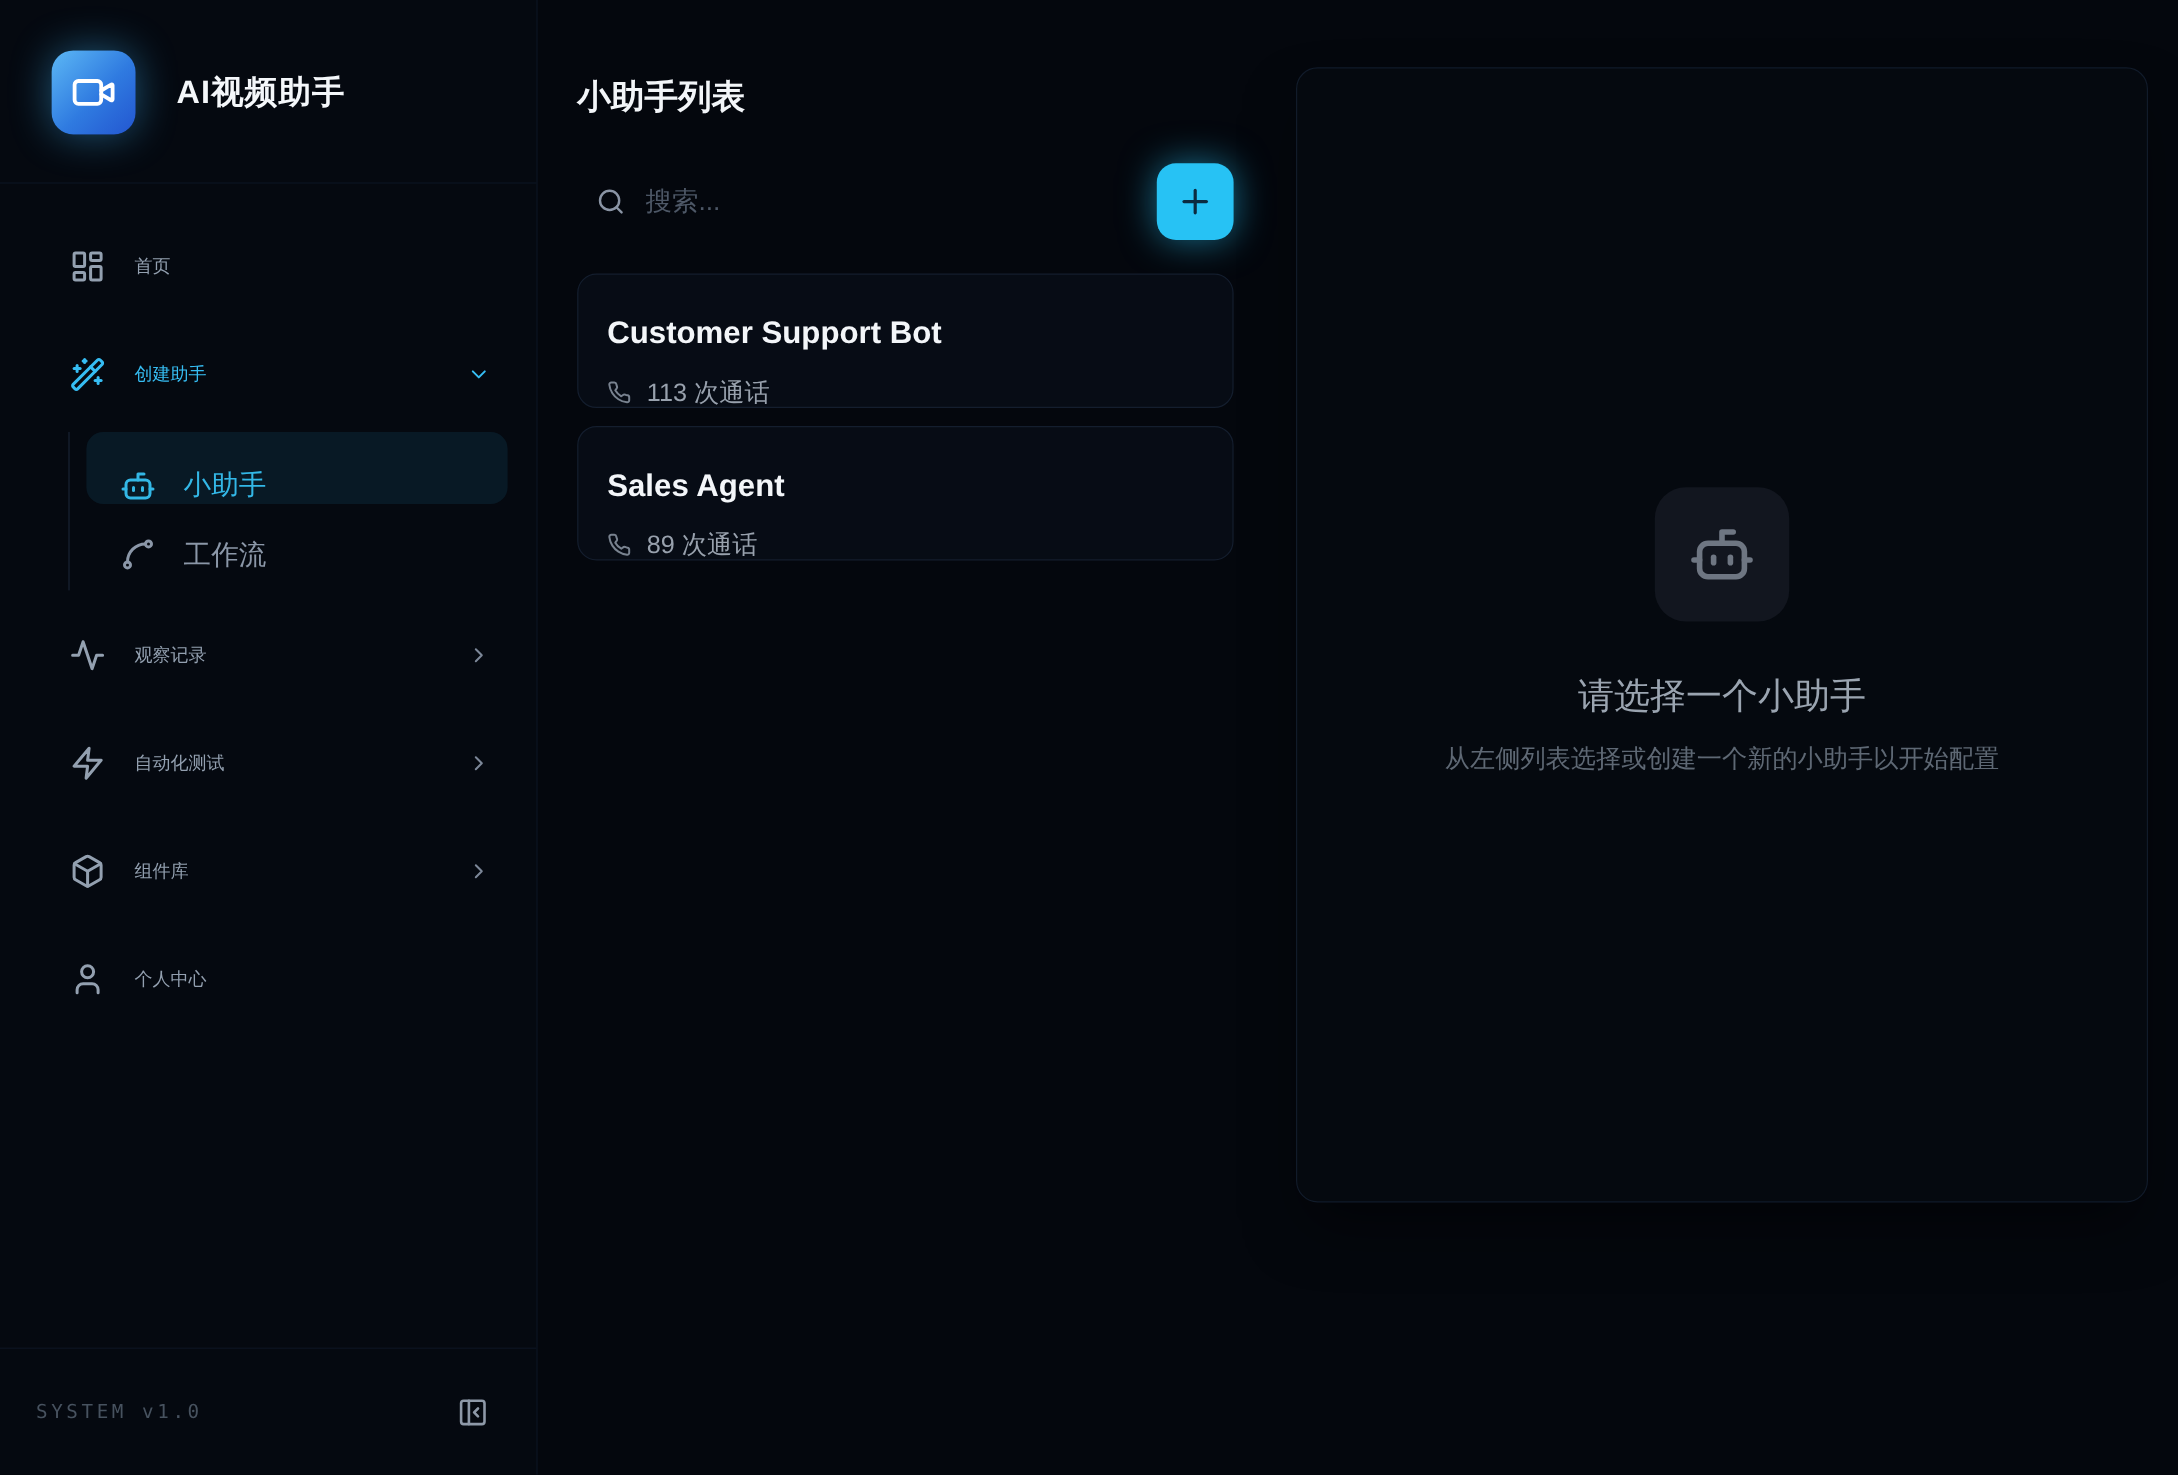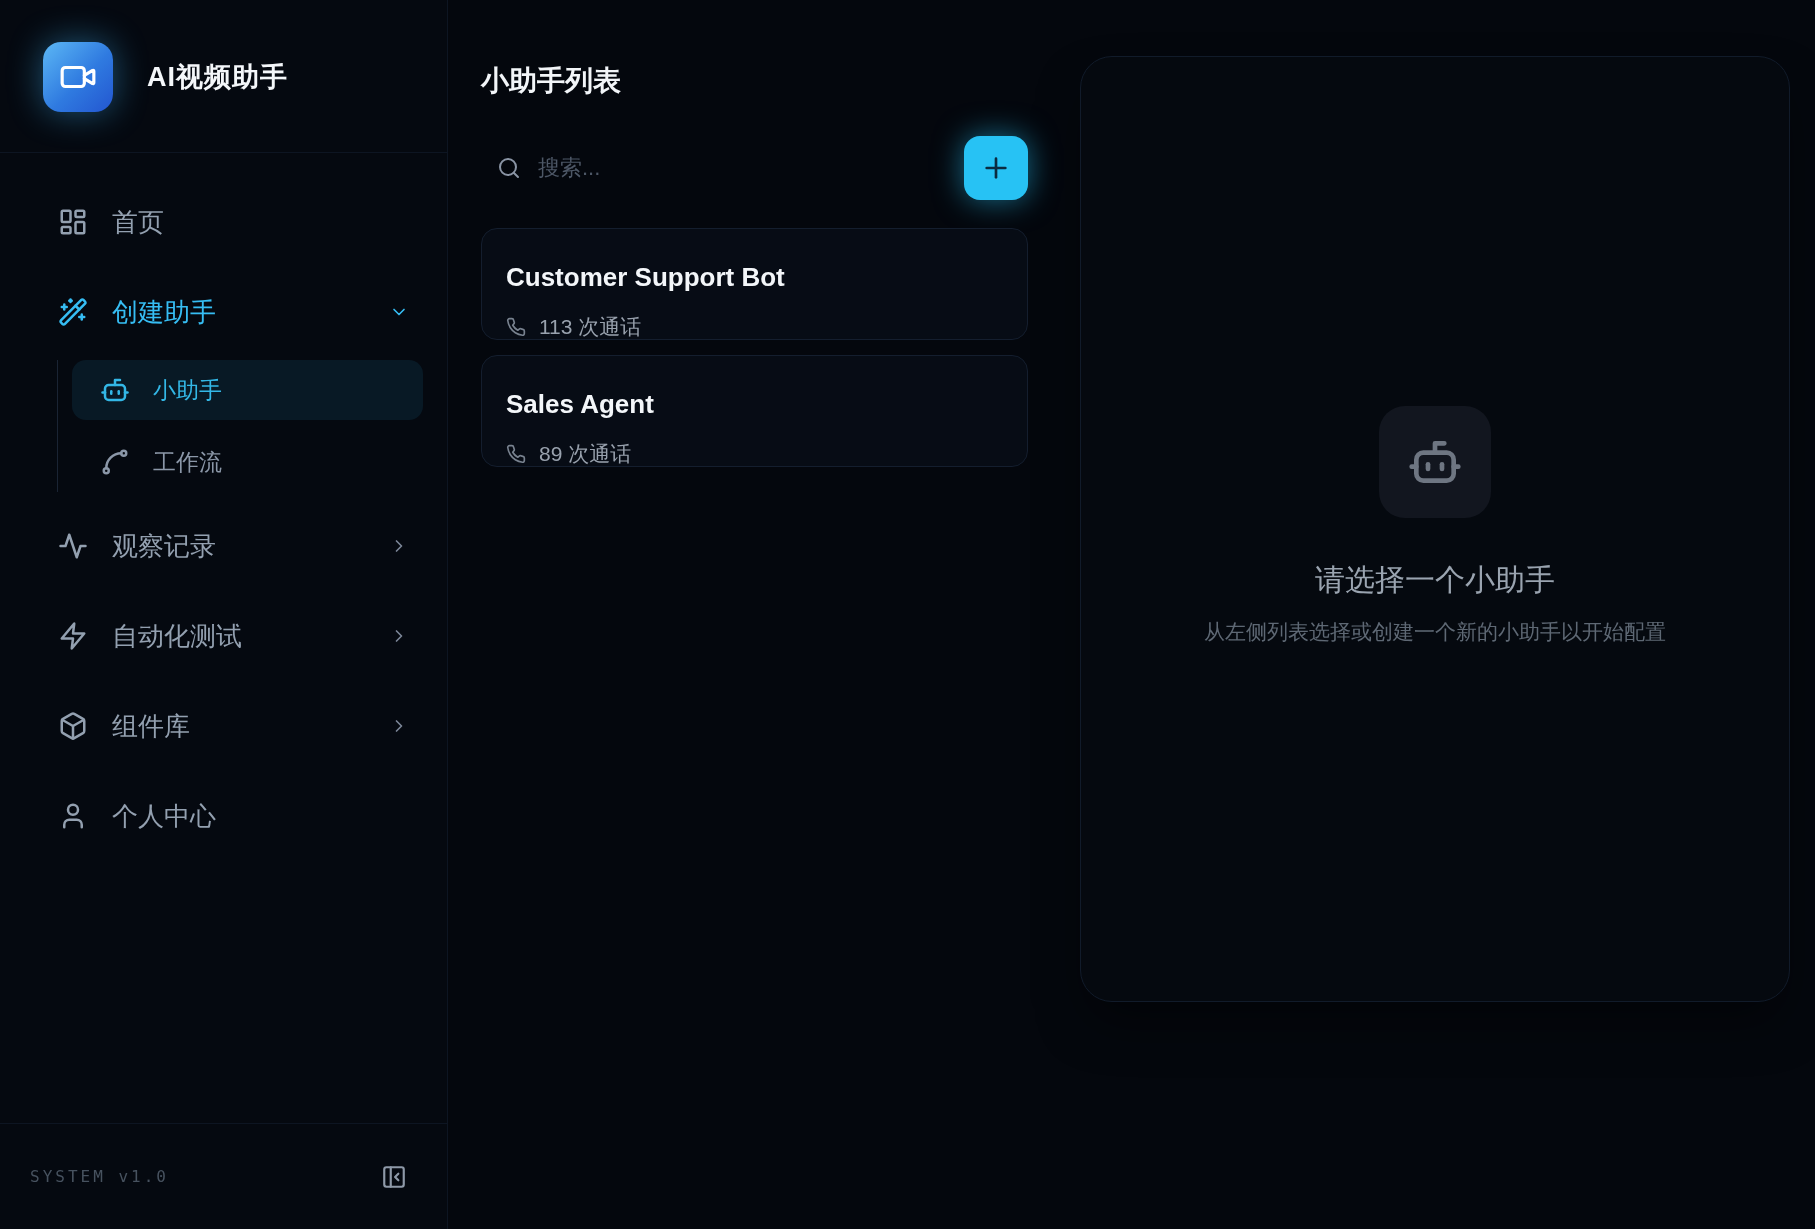--- a/index.html
+++ b/index.html
@@ -19,31 +19,31 @@
     background:linear-gradient(135deg,#5cb8f5 0%,#2f7ae0 55%,#2356d0 100%);
     display:flex; align-items:center; justify-content:center;
     box-shadow:0 0 34px rgba(59,180,245,.45); }
   .logo svg { width:38px; height:38px; color:#ffffff; }
   .app-title { font-size:27px; font-weight:bold; color:#f4f7fa; letter-spacing:1px; white-space:nowrap; }
 
   .nav { flex:1; padding:45px 24px 0 36px; }
   .nav-item { display:flex; align-items:center; height:48px; margin-bottom:42px; cursor:pointer; color:#93a0b0; padding-left:22px; }
   .nav-item .nicon { width:30px; height:30px; flex:none; margin-right:24px; color:#93a0b0; display:flex; }
   .nav-item .nicon svg, .sub-item .nicon svg { width:100%; height:100%; }
-  .nav-item .nlabel { font-size:26px; white-space:nowrap; }
+  .nav-item .nlabel { font-size:15px; white-space:nowrap; }
   .nav-item .chev { margin-left:auto; margin-right:14px; width:20px; height:20px; color:#7c8798; display:flex; }
   .nav-item .chev svg { width:100%; height:100%; }
   .nav-item.accent, .nav-item.accent .nicon, .nav-item.accent .chev { color:#36bdf3; }
 
   .submenu { margin:-18px 0 30px 21px; border-left:1px solid #1a2434; padding-left:14px; }
   .sub-item { display:flex; align-items:center; height:60px; border-radius:14px; padding-left:28px; color:#8b97a8; cursor:pointer; }
   .sub-item + .sub-item { margin-top:12px; }
   .sub-item .nicon { width:30px; height:30px; flex:none; margin-right:23px; display:flex; color:inherit; }
   .sub-item .nlabel { font-size:23px; white-space:nowrap; }
-  .sub-item.active { background:rgba(42,170,226,.10); color:#33b7e6; }
+  .sub-item.active { background:rgba(42,170,226,.10); color:#33b7e6;align-items:flex-end; }
 
   .sidebar-footer { border-top:1px solid #0d1522; height:106px; min-height:106px; display:flex; align-items:center; padding:0 40px 0 30px; }
   .version { font-family:"DejaVu Sans Mono","Liberation Mono",monospace; font-size:16px; letter-spacing:3px; color:#47525f; }
   .collapse-btn { margin-left:auto; background:none; border:none; color:#8e99a8; width:26px; height:26px; padding:0; cursor:pointer; display:flex; }
   .collapse-btn svg { width:100%; height:100%; }
 
   
   .main { flex:1; display:flex; min-width:0; }
   .list-col { width:580px; min-width:580px; padding:62px 0 0 33px; }
   .page-title { font-size:28px; font-weight:bold; color:#f2f5f8; }
@@ -59,21 +59,21 @@
   .add-btn svg { width:32px; height:32px; }
 
   .cards { margin-top:28px; display:flex; flex-direction:column; gap:15px; }
   .card { height:112px; border:1px solid #141e2e; border-radius:16px; background:#070c15; padding:33px 24px 0; cursor:pointer; }
   .card-title { font-size:26px; font-weight:bold; color:#f3f6f9; }
   .card-meta { margin-top:20px; display:flex; align-items:center; color:#98a1ad; }
   .card-meta .picon { width:20px; height:20px; color:#78828f; margin-right:13px; display:flex; }
   .card-meta .picon svg { width:100%; height:100%; }
   .card-meta .calls { font-size:21px; }
 
-  .detail-card { flex:1; margin:56px 25px 0 52px; height:946px; border:1px solid #111b2a; border-radius:32px; background:#05090f;
+  .detail-card { flex:1; margin:56px 25px 0 52px; height:946px; border:1px solid #111b2a; border-radius:18px; background:#05090f;
     box-shadow:0 26px 50px -10px rgba(0,0,0,.5);
     display:flex; align-items:center; justify-content:center; }
   .empty-state { display:flex; flex-direction:column; align-items:center; text-align:center; margin-top:-6px; }
   .empty-icon-box { width:112px; height:112px; border-radius:26px; background:#12161f; display:flex; align-items:center; justify-content:center; color:#6e7682; }
   .empty-icon-box svg { width:56px; height:56px; }
   .empty-title { margin-top:42px; font-size:30px; color:#9aa4b0; }
   .empty-subtitle { margin-top:17px; font-size:21px; color:#5e6874; }
 </style>
 </head>
 <body>

